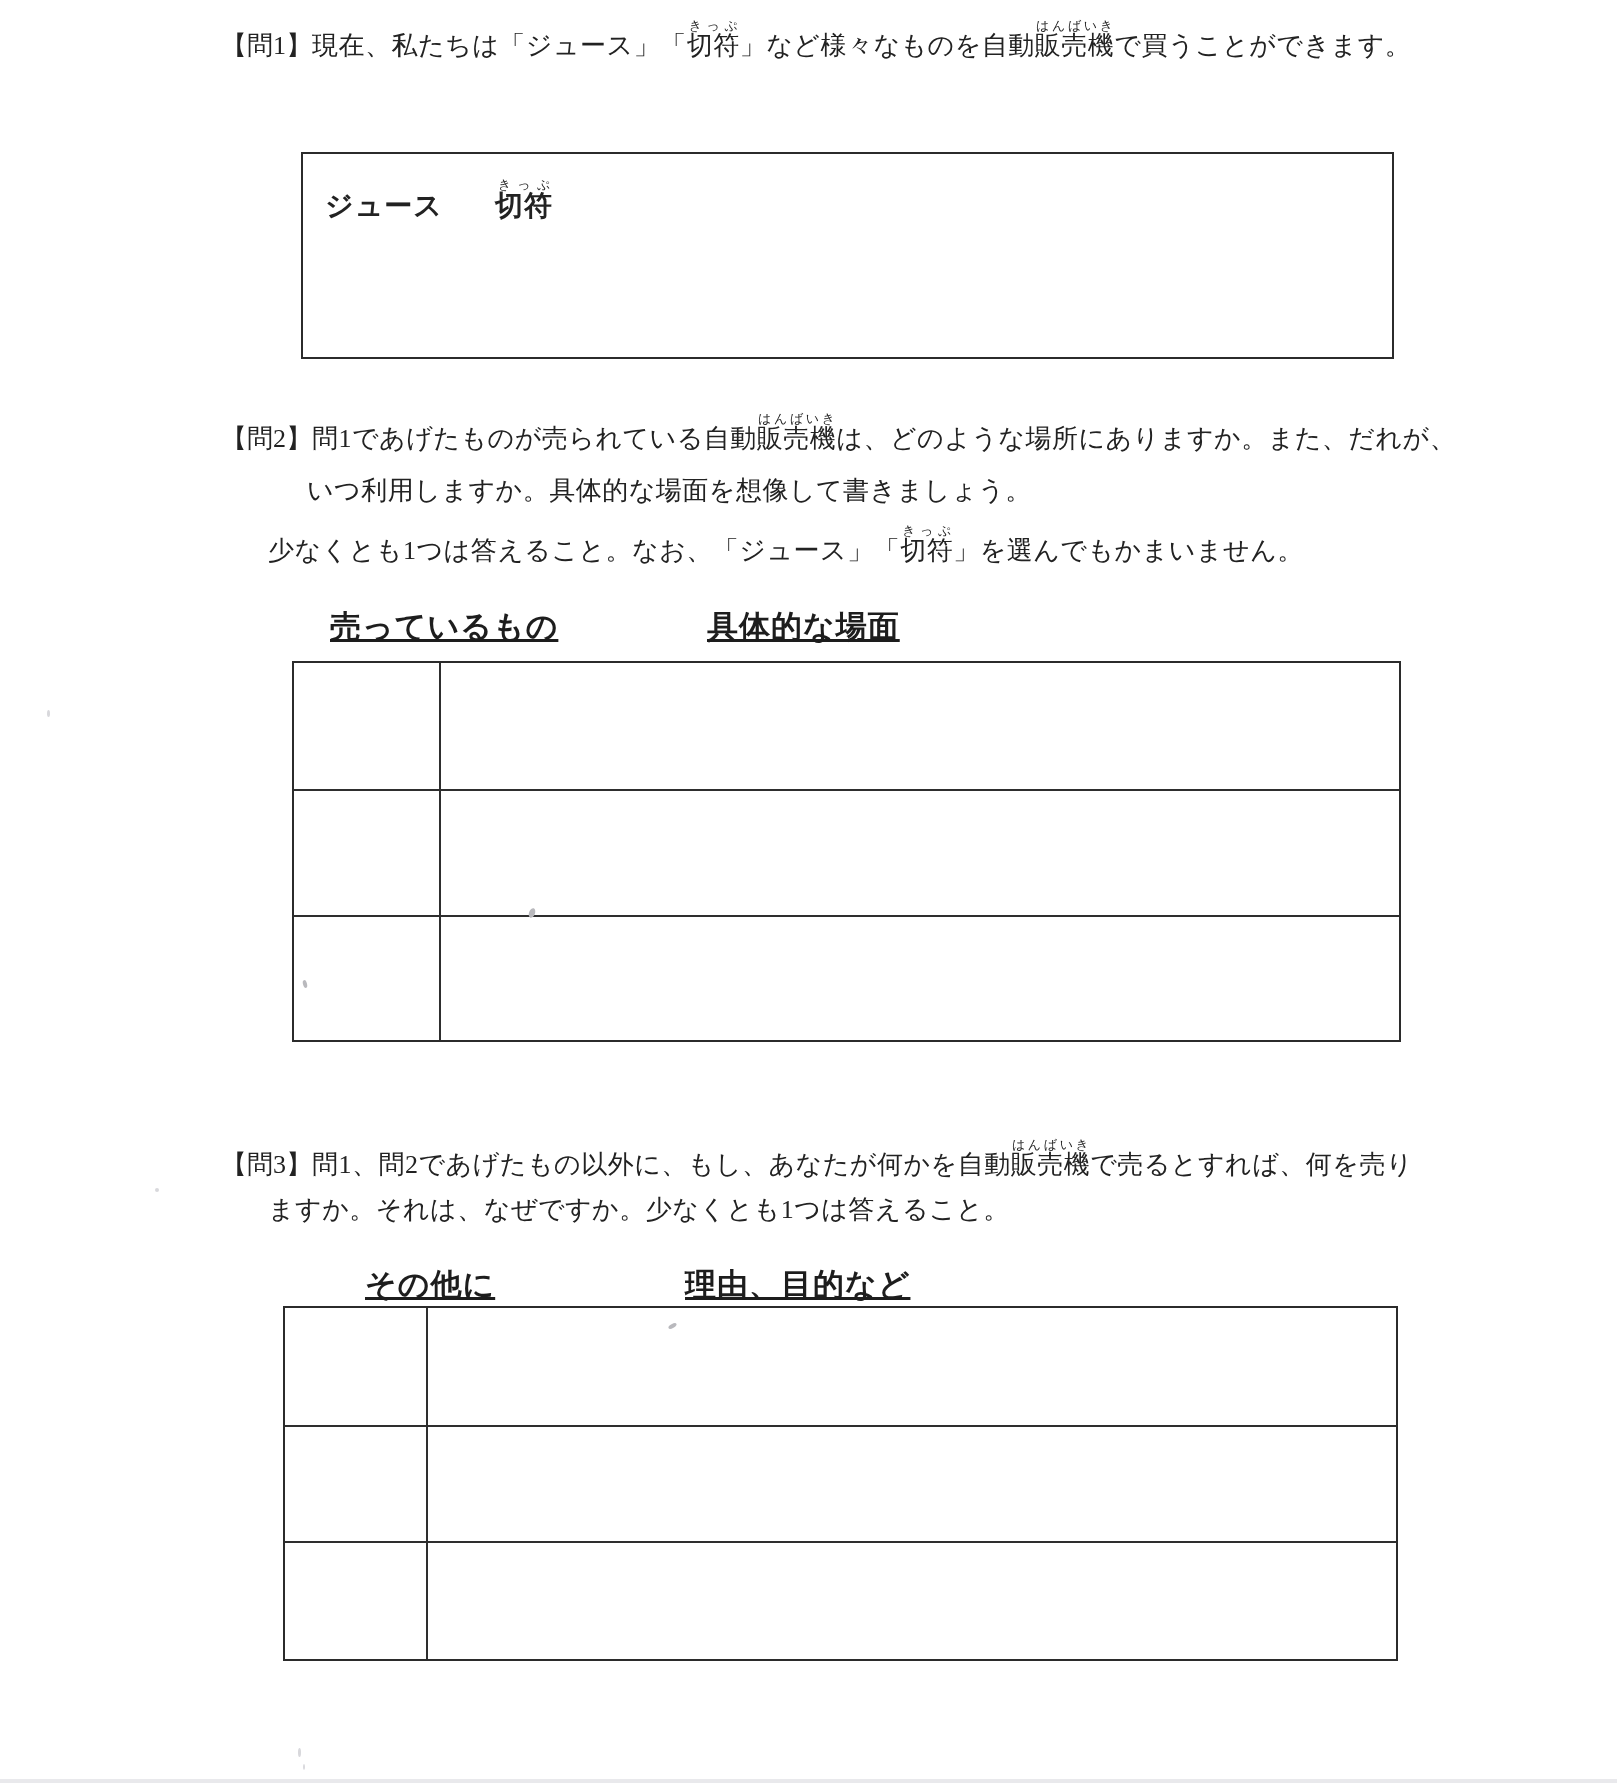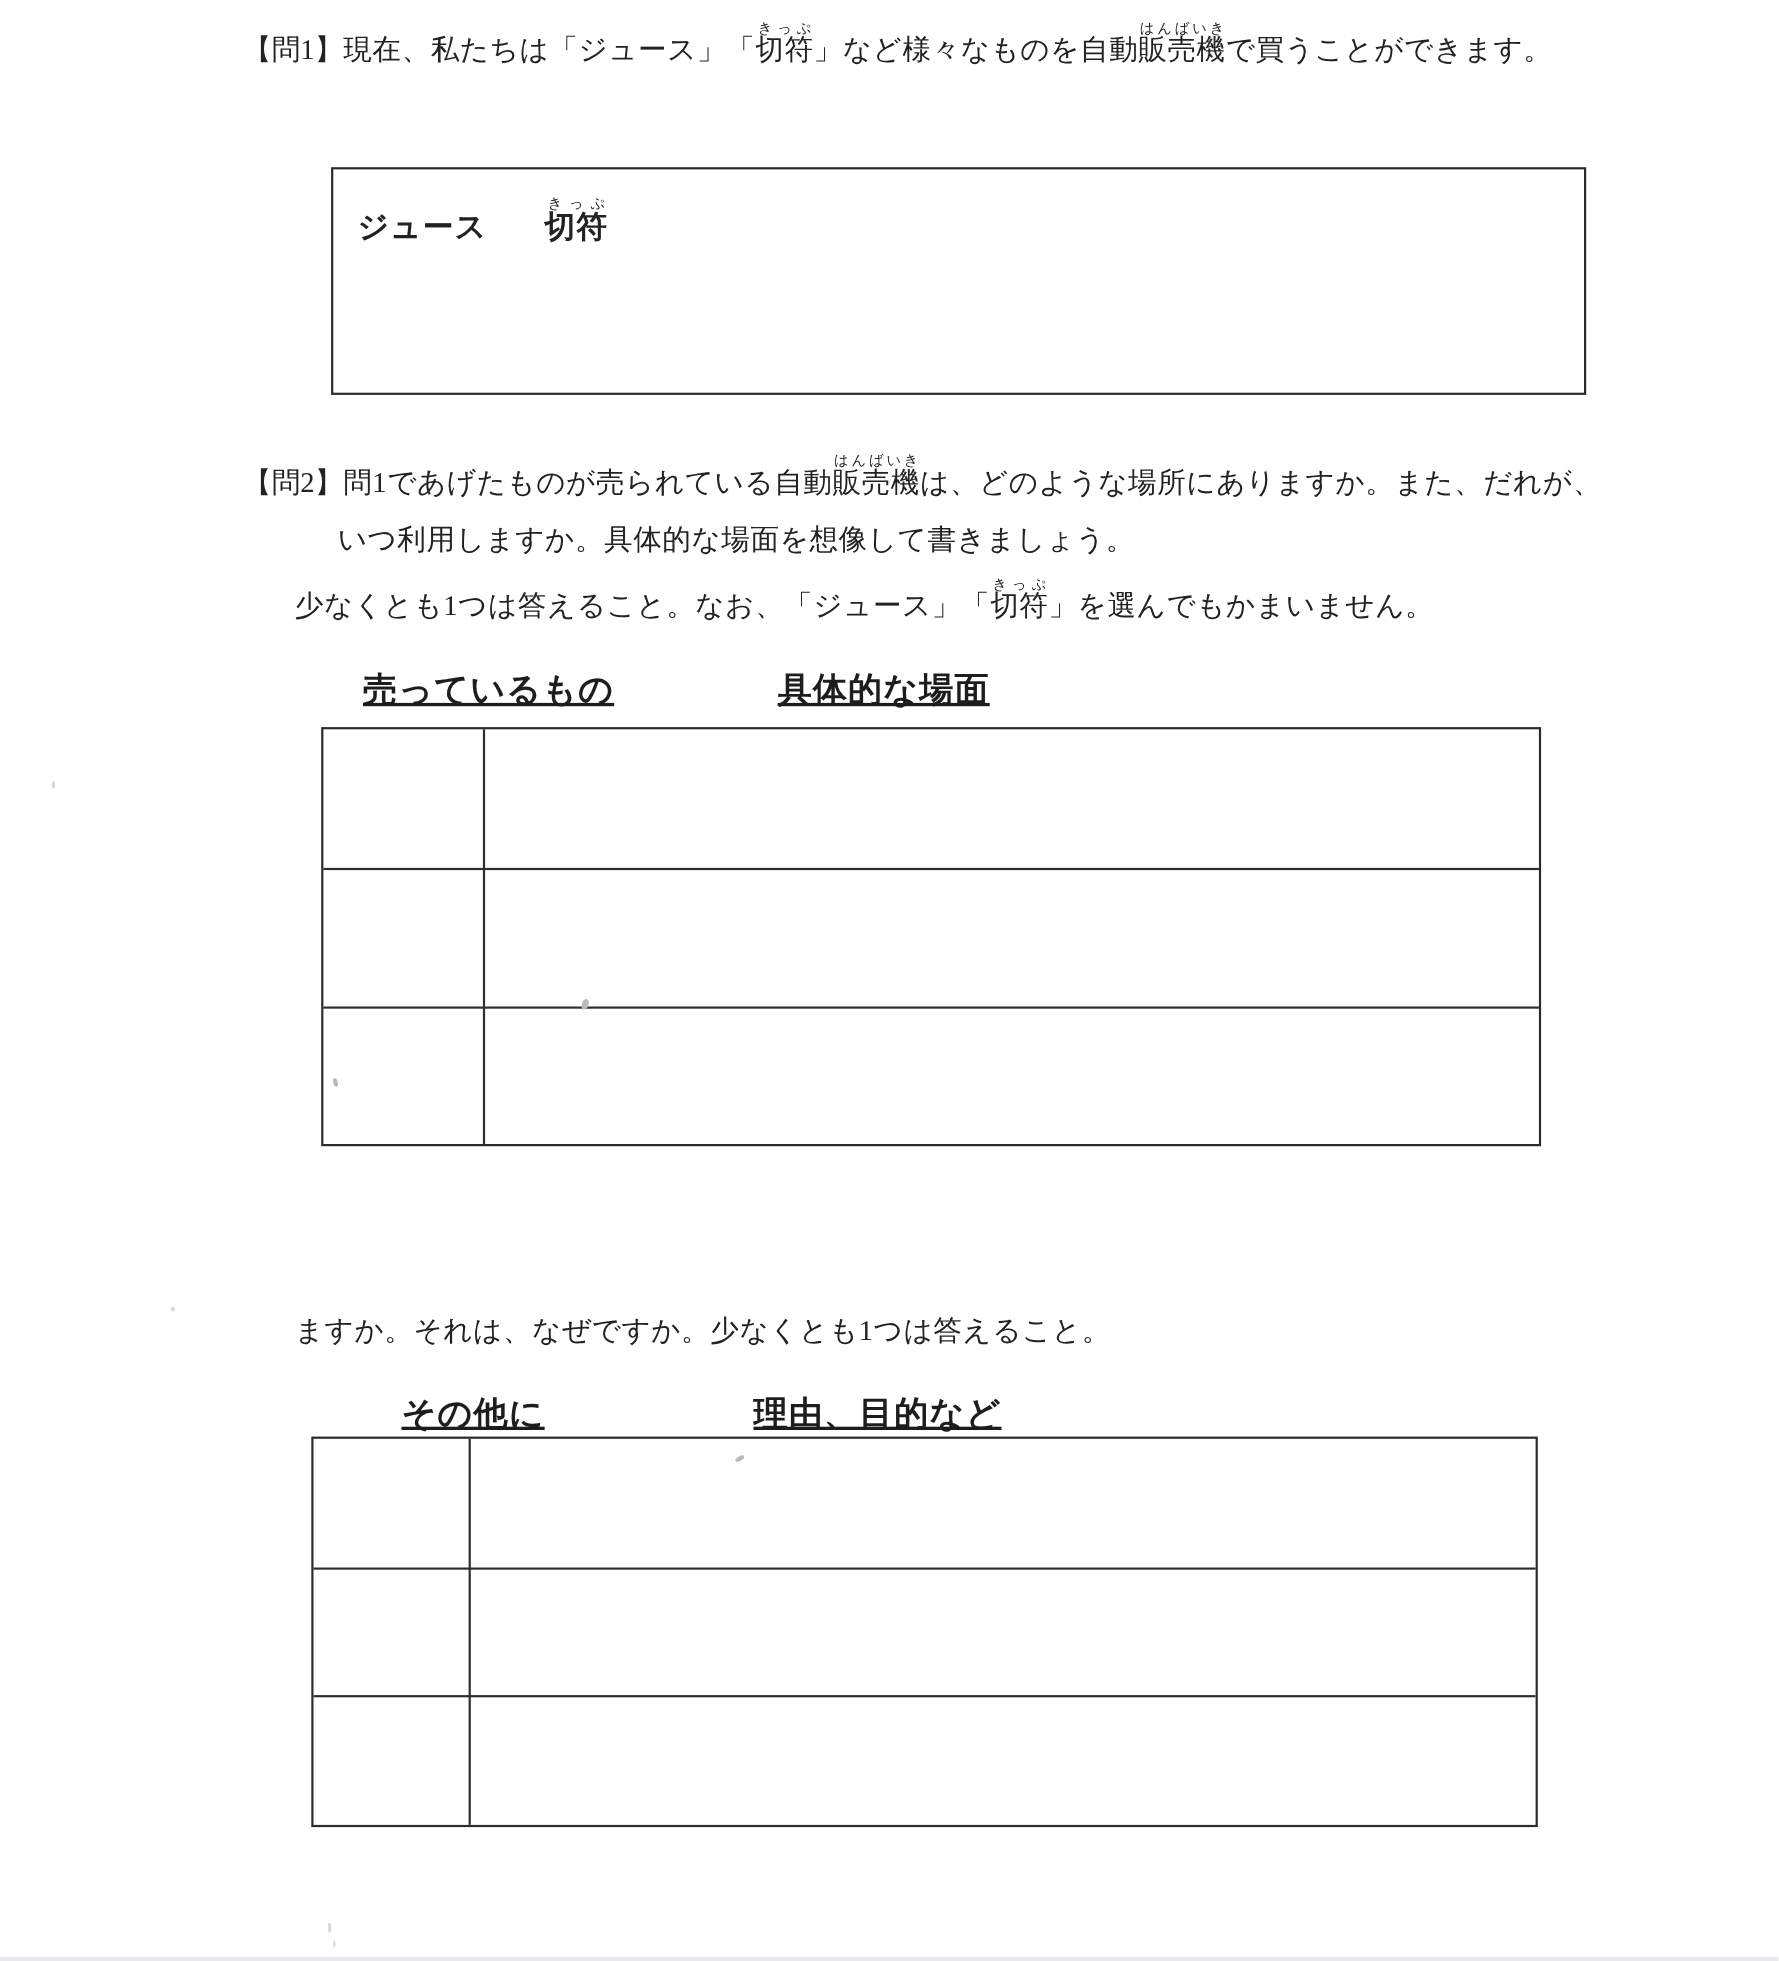--- a/index.html
+++ b/index.html
@@ -42,21 +42,21 @@
 </style>
 </head>
 <body>
 
 <div class="page">
 
   <div class="line" style="left:193px; top:19px;">
     <span class="qlabel">【問1】</span><span>現在、私たちは「ジュース」「<ruby>切符<rt>きっぷ</rt></ruby>」など様々なものを自動<ruby>販売機<rt>はんばいき</rt></ruby>で買うことができます。</span>
   </div>
 
-  <div class="ansbox" style="left:301px; top:152px; width:1089px; height:203px;padding-left:48px;">
+  <div class="ansbox" style="left:301px; top:152px; width:1089px; height:203px;">
     <div class="ansbox-content">
       <span class="item">ジュース</span>
       <span class="item"><ruby>切符<rt>きっぷ</rt></ruby></span>
     </div>
   </div>
 
   <div class="line" style="left:193px; top:412px;">
     <span class="qlabel">【問2】</span><span>問1であげたものが売られている自動<ruby>販売機<rt>はんばいき</rt></ruby>は、どのような場所にありますか。また、だれが、</span>
   </div>
   <div class="line" style="left:268px; top:478px;margin-left:39px;">いつ利用しますか。具体的な場面を想像して書きましょう。</div>
@@ -70,20 +70,23 @@
     <div class="hline" style="top:126px;"></div>
     <div class="hline" style="top:252px;"></div>
     <div class="cell" style="left:0; top:0; width:145px; height:126px;"></div>
     <div class="cell" style="left:147px; top:0; right:0; height:126px;"></div>
     <div class="cell" style="left:0; top:128px; width:145px; height:124px;"></div>
     <div class="cell" style="left:147px; top:128px; right:0; height:124px;"></div>
     <div class="cell" style="left:0; top:254px; width:145px; bottom:0;"></div>
     <div class="cell" style="left:147px; top:254px; right:0; bottom:0;"></div>
   </div>
 
+  <div class="line" style="left:193px; top:1138px;">
+    <span class="qlabel">【問3】</span><span>問1、問2であげたもの以外に、もし、あなたが何かを自動<ruby>販売機<rt>はんばいき</rt></ruby>で売るとすれば、何を売り</span>
+  </div>
   <div class="line" style="left:268px; top:1197px;">ますか。それは、なぜですか。少なくとも1つは答えること。</div>
 
   <div class="thead" style="left:365px; top:1269px;">その他に</div>
   <div class="thead" style="left:685px; top:1269px;">理由、目的など</div>
 
   <div class="wtable" style="left:283px; top:1306px; width:1111px; height:351px;">
     <div class="vline" style="left:141px;"></div>
     <div class="hline" style="top:117px;"></div>
     <div class="hline" style="top:233px;"></div>
     <div class="cell" style="left:0; top:0; width:141px; height:117px;"></div>

